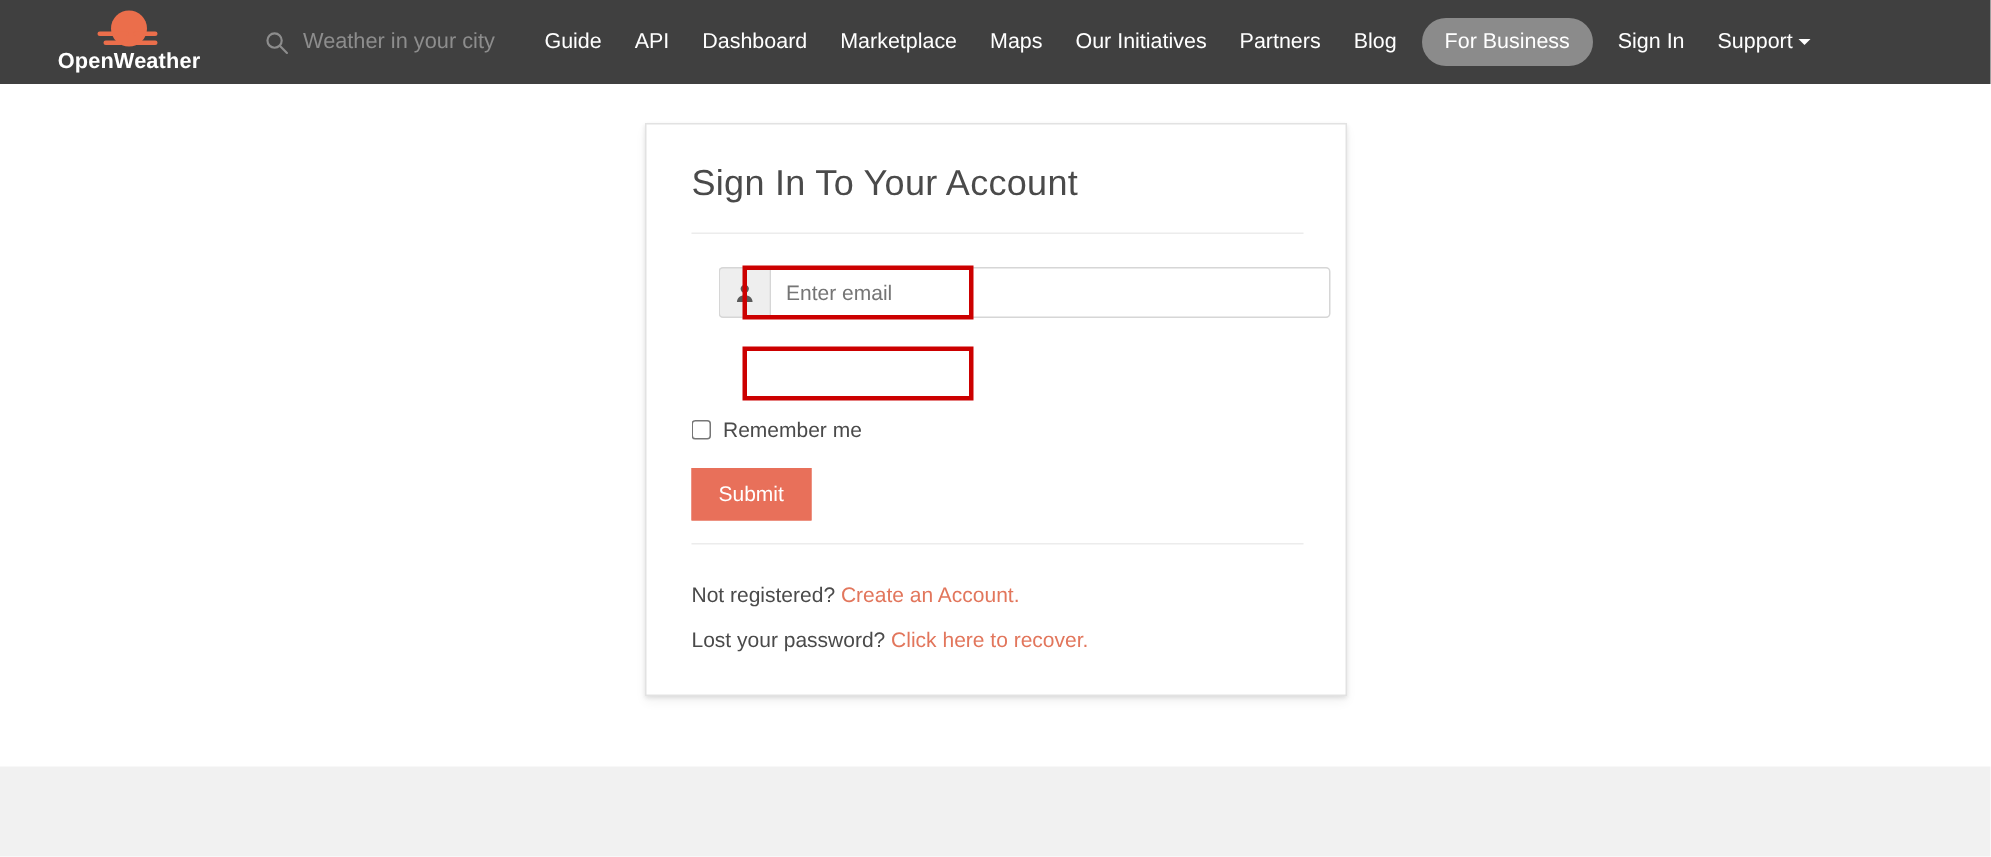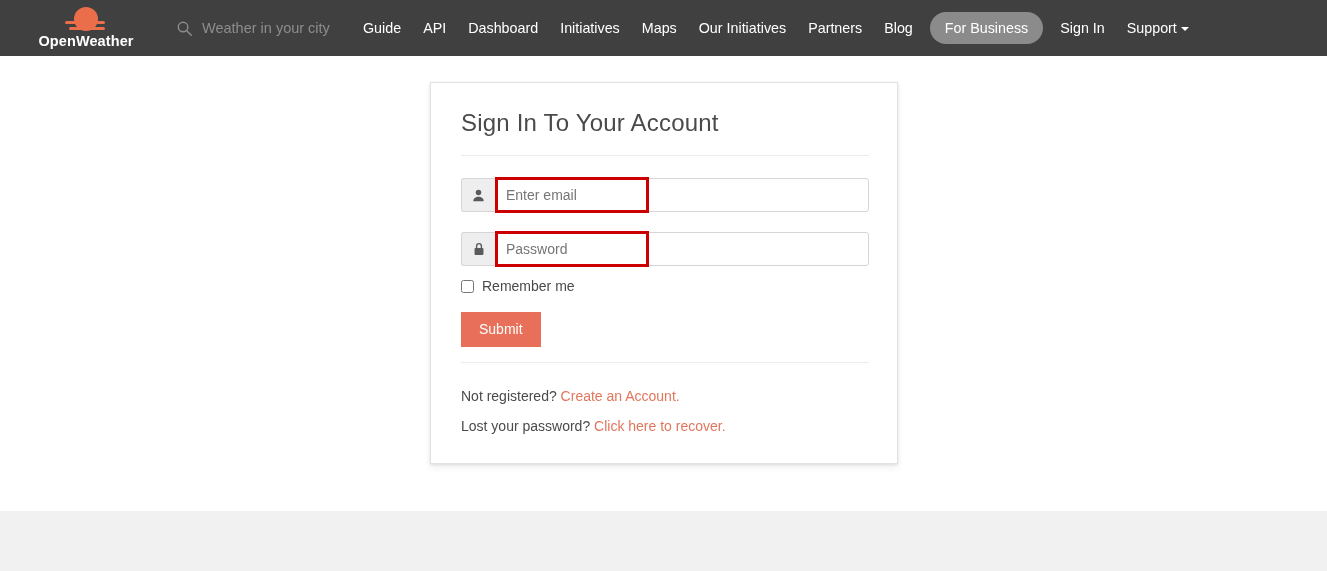--- a/index.html
+++ b/index.html
@@ -93,21 +93,21 @@
   }
   .divider {
     position: absolute; left: 30px; width: 408px;
     height: 1px; background: #ececec;
   }
   .divider-top { top: 72px; }
   .divider-bottom { top: 279px; }
 
   
   .input-group {
-    position: absolute; left: 30px; width: 408px; height: 34px;
+    position: absolute; left: 48px; width: 408px; height: 34px;
     display: flex;
   }
   .ig-email { top: 95px; }
   .ig-pass  { top: 149px; }
   .input-addon {
     width: 34px; height: 34px; flex: 0 0 34px;
     background: #eeeeee;
     border: 1px solid #d6d6d6; border-right: none;
     border-radius: 3px 0 0 3px;
     display: flex; align-items: center; justify-content: center;
@@ -187,21 +187,21 @@
         <line x1="12.6" y1="12.6" x2="18" y2="18" stroke-linecap="round"></line>
       </svg>
     </span>
     <input class="search-placeholder" type="text" placeholder="Weather in your city" style="">
   </div>
 
   <nav class="nav-links">
     <a class="nav-link" href="#">Guide</a>
     <a class="nav-link" href="#">API</a>
     <a class="nav-link" href="#">Dashboard</a>
-    <a class="nav-link" href="#">Initiatives</a>
+    <a class="nav-link" href="#">Marketplace</a>
     <a class="nav-link" href="#">Maps</a>
     <a class="nav-link" href="#">Our Initiatives</a>
     <a class="nav-link" href="#">Partners</a>
     <a class="nav-link" href="#">Blog</a>
     <a class="nav-link pill" href="#">For Business</a>
     <a class="nav-link" href="#">Sign In</a>
     <a class="nav-link" href="#"><span>Support</span><span class="caret"></span></a>
   </nav>
 </div>
 
@@ -215,29 +215,20 @@
     <div class="input-group ig-email">
       <span class="input-addon">
         <svg class="addon-icon" width="13" height="13" viewBox="0 0 16 16" fill="#5a5a5a">
           <circle cx="8" cy="4.4" r="3.4"></circle>
           <path d="M1.6 15.2c0-3.6 2.9-5.6 6.4-5.6s6.4 2 6.4 5.6z"></path>
         </svg>
       </span>
       <input class="form-input" type="text" placeholder="Enter email" style="">
     </div>
 
-    <div class="input-group ig-pass">
-      <span class="input-addon">
-        <svg class="addon-icon" width="12" height="14" viewBox="0 0 14 16" fill="#5a5a5a">
-          <path d="M3.4 7V4.6a3.6 3.6 0 0 1 7.2 0V7h-1.6V4.6a2 2 0 0 0-4 0V7z"></path>
-          <rect x="1.8" y="6.8" width="10.4" height="8.2" rx="1.1"></rect>
-        </svg>
-      </span>
-      <input class="form-input" type="password" placeholder="Password" style="">
-    </div>
 
     <div class="annotate ann-email"></div>
     <div class="annotate ann-pass"></div>
 
     <label class="remember">
       <input type="checkbox" style="">
       <span class="remember-label">Remember me</span>
     </label>
 
     <button class="submit-btn">Submit</button>

